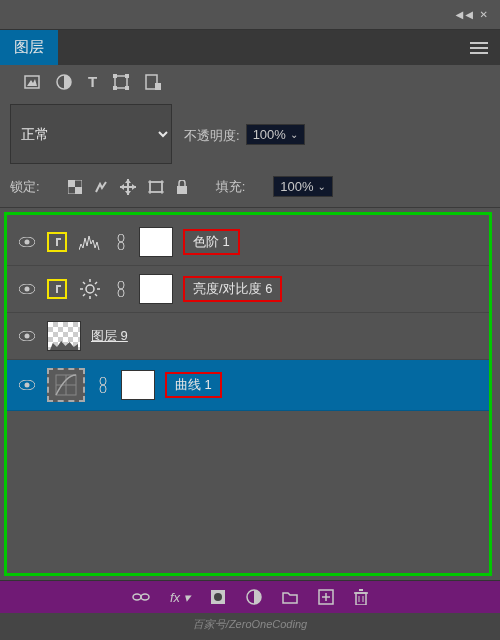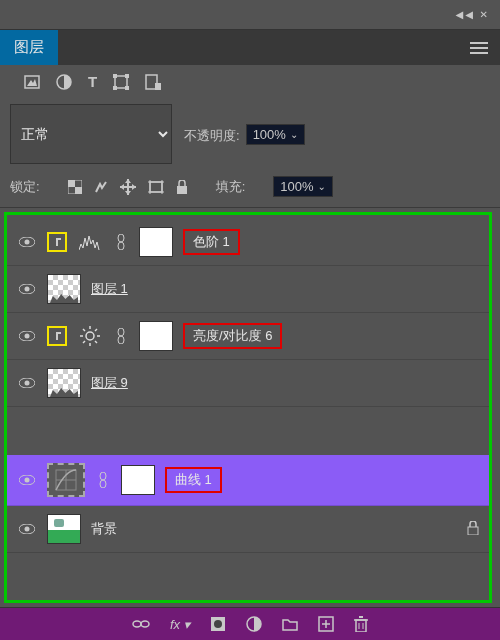--- a/index.html
+++ b/index.html
@@ -17,21 +17,21 @@
 .drop { font-size: 10px; }
 .iconset { display: flex; gap: 16px; align-items: center; margin-left: 14px; }
 .blend { display: flex; align-items: center; gap: 12px; padding: 6px 10px; }
 .blend select { background: #4a4a4a; color: #e6e6e6; border: 1px solid #333; padding: 20px 6px; font-size: 14px; width: 162px; }
 .opac { display: flex; align-items: flex-end; gap: 6px; }
 .valbox { background: #0f172a; border: 1px solid #333; padding: 2px 6px; display: flex; align-items: center; gap: 4px; }
 .lockrow { display: flex; align-items: center; gap: 28px; padding: 6px 10px 10px; border-bottom: 1px solid #3a3a3a; }
 .lockicons { display: flex; gap: 12px; align-items: center; }
 .layers { flex: 1; border: 3px solid #00c800; margin: 4px 8px 4px 4px; padding: 4px 0; }
 .layer { display: flex; align-items: center; padding: 8px 10px; gap: 10px; border-bottom: 1px solid rgba(0,0,0,0.15); }
-.layer.sel { background: #8b5cf6; margin-top: 48px; }
+.layer.sel { background: #0369a1; }
 .eye { width: 20px; display:flex; justify-content:center; }
 .thumb { width: 34px; height: 30px; border: 1px solid #333; background: #888; display:flex; align-items:center; justify-content:center; }
 .thumb.trans { background: repeating-conic-gradient(#ccc 0% 25%, #fff 0% 50%) 0 0/10px 10px; position:relative; }
 .thumb.trans::after { content:""; position:absolute; bottom:0; left:2px; right:2px; height:10px; background:#555; clip-path: polygon(0 100%,10% 30%,25% 70%,40% 10%,55% 60%,70% 20%,85% 70%,100% 40%,100% 100%); }
 .thumb.bgimg { background: linear-gradient(#fff 55%, #3a5 55%); position:relative; }
 .thumb.bgimg::before { content:""; position:absolute; top:4px; left:6px; width:10px; height:8px; background:#7a9; border-radius:2px; }
 .clip { width: 20px; height: 20px; border: 2px solid #f5e400; background: #555; display:flex; align-items:center; justify-content:center; }
 .clip svg { display:block; }
 .adj { width: 26px; display:flex; align-items:center; justify-content:center; }
 .link { width: 16px; display:flex; align-items:center; justify-content:center; }
@@ -162,30 +162,20 @@
       <div class="link">
           <svg width="8" height="16">
             <ellipse cx="4" cy="4" rx="3" ry="4" fill="none" stroke="#ccc"></ellipse>
             <ellipse cx="4" cy="12" rx="3" ry="4" fill="none" stroke="#ccc"></ellipse>
           </svg>
         </div>
       <div class="mask"></div>
       <span class="lname redbox">色阶 1</span>
     </div>
 
-    <div class="layer">
-      <span class="eye">
-          <svg width="16" height="10">
-            <ellipse cx="8" cy="5" rx="8" ry="5" fill="none" stroke="#c8c8c8"></ellipse>
-            <circle cx="8" cy="5" r="2.5"></circle>
-          </svg>
-        </span>
-      <div class="thumb trans"></div>
-      <span class="lname u">图层 1</span>
-    </div>
 
     <div class="layer">
       <span class="eye">
           <svg width="16" height="10">
             <ellipse cx="8" cy="5" rx="8" ry="5" fill="none" stroke="#c8c8c8"></ellipse>
             <circle cx="8" cy="5" r="2.5"></circle>
           </svg>
         </span>
       <div class="clip">
           <svg width="10" height="10">
@@ -246,34 +236,20 @@
       <div class="link">
           <svg width="8" height="16">
             <ellipse cx="4" cy="4" rx="3" ry="4" fill="none" stroke="#ccc"></ellipse>
             <ellipse cx="4" cy="12" rx="3" ry="4" fill="none" stroke="#ccc"></ellipse>
           </svg>
         </div>
       <div class="mask"></div>
       <span class="lname redbox">曲线 1</span>
     </div>
 
-    <div class="layer">
-      <span class="eye">
-          <svg width="16" height="10">
-            <ellipse cx="8" cy="5" rx="8" ry="5" fill="none" stroke="#c8c8c8"></ellipse>
-            <circle cx="8" cy="5" r="2.5"></circle>
-          </svg>
-        </span>
-      <div class="thumb bgimg"></div>
-      <span class="lname">背景</span>
-      <span class="lock-ind"><svg width="12" height="14">
-            <rect x="1" y="6" width="10" height="8" fill="none" stroke="#c8c8c8"></rect>
-            <path d="M3 6 L3 3 A3 3 0 0 1 9 3 L9 6" fill="none" stroke="#c8c8c8" stroke-width="1.5"></path>
-          </svg></span>
-    </div>
 
   </div>
 
   <div class="footer">
     <svg width="18" height="10">
         <ellipse cx="5" cy="5" rx="4" ry="3" fill="none" stroke="#c8c8c8" stroke-width="1.5"></ellipse>
         <ellipse cx="13" cy="5" rx="4" ry="3" fill="none" stroke="#c8c8c8" stroke-width="1.5"></ellipse>
       </svg>
     <span style="font-style:italic">fx ▾</span>
     <svg width="16" height="16">
@@ -294,13 +270,14 @@
       </svg>
     <svg width="14" height="16">
         <rect x="2" y="4" width="10" height="12" fill="none" stroke="#c8c8c8" stroke-width="1.5"></rect>
         <line x1="0" y1="4" x2="14" y2="4" stroke="#c8c8c8" stroke-width="1.5"></line>
         <line x1="5" y1="1" x2="9" y2="1" stroke="#c8c8c8" stroke-width="2"></line>
         <line x1="5" y1="7" x2="5" y2="13" stroke="#c8c8c8"></line>
         <line x1="9" y1="7" x2="9" y2="13" stroke="#c8c8c8"></line>
       </svg>
   </div>
 
+  <div class="credit">百家号/ZeroOneCoding</div>
 </div>
 
 </body></html>

